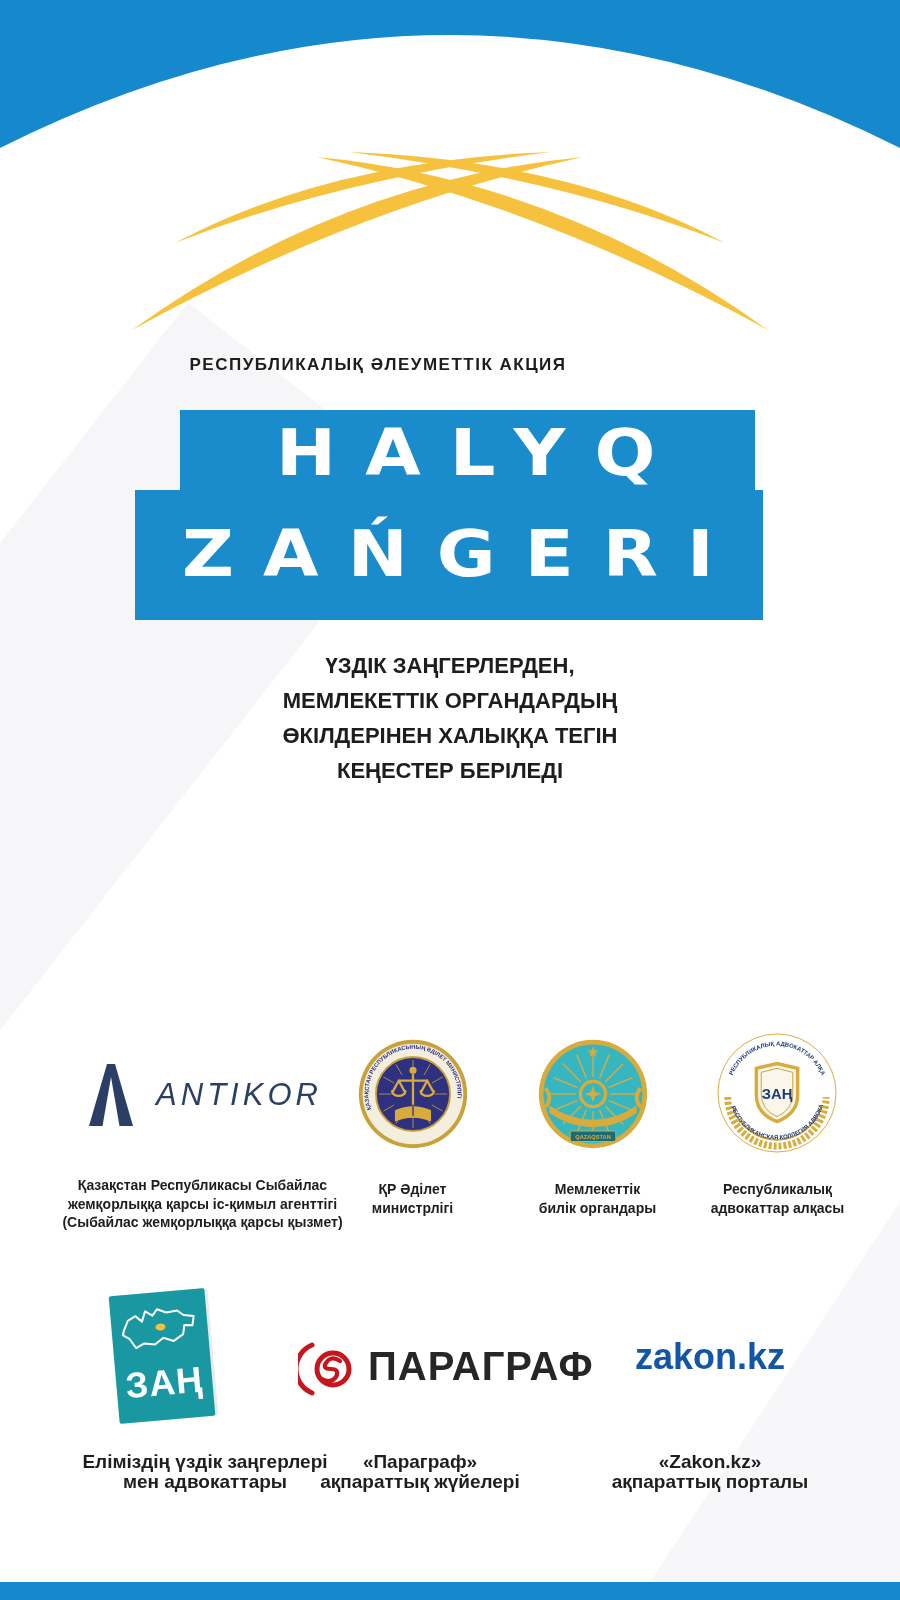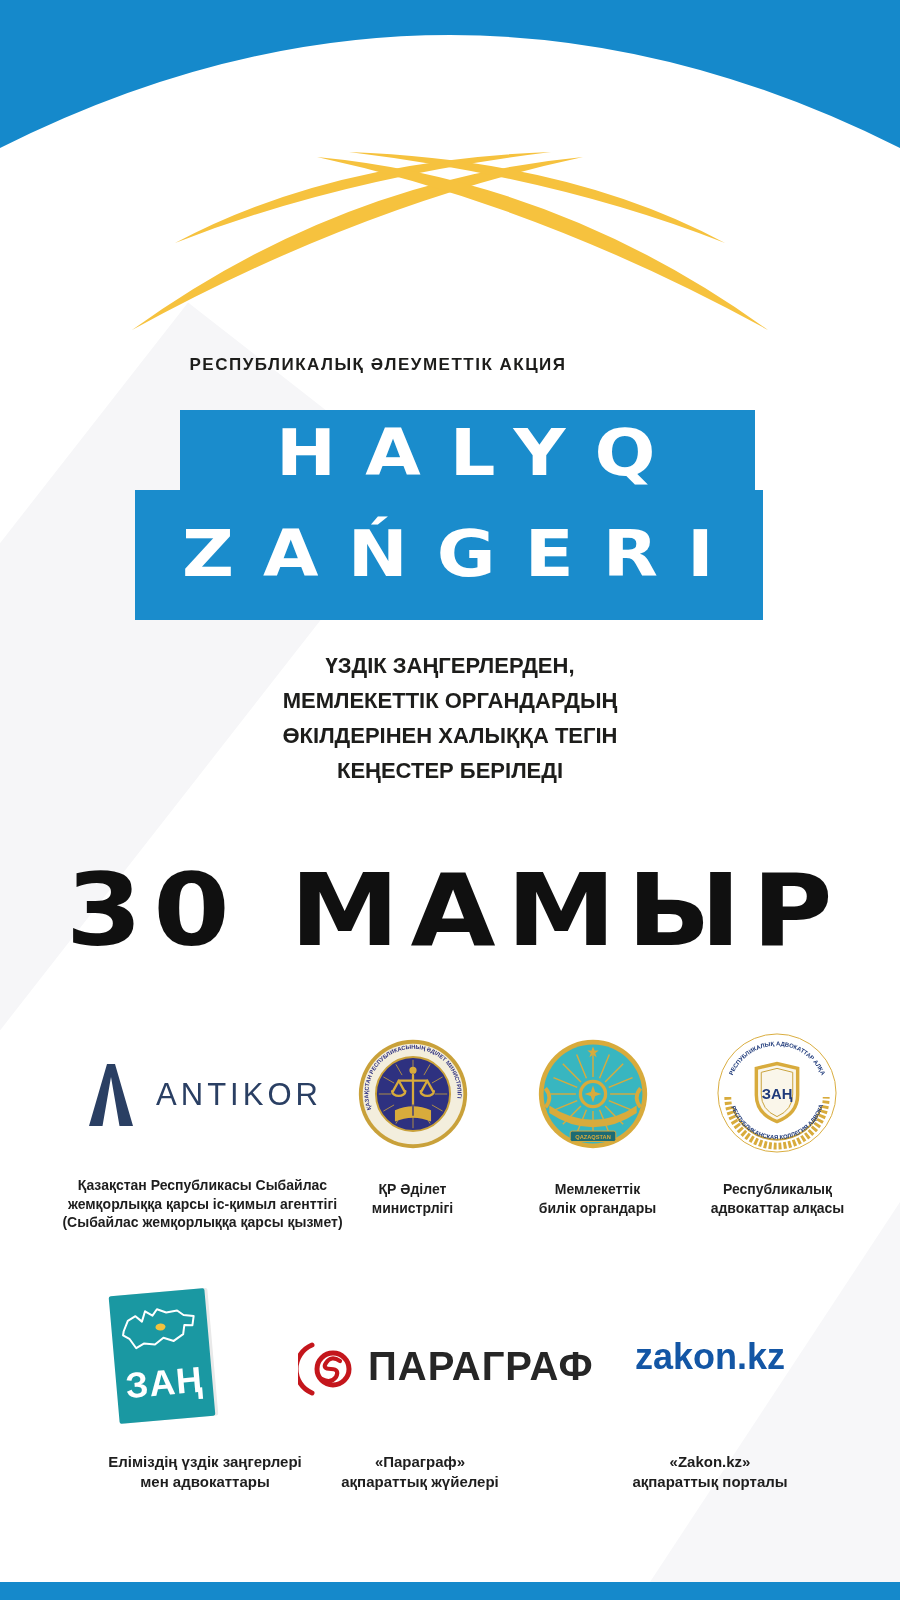--- a/index.html
+++ b/index.html
@@ -12,22 +12,22 @@
   .banner-rect{background:#1a8ccc;}
   .banner-line{display:flex;align-items:center;justify-content:center;color:#ffffff;
                font-family:"DejaVu Sans","Liberation Sans",sans-serif;font-weight:bold;}
   .banner-line span{font-size:64px;letter-spacing:26px;margin-right:-26px;transform:scaleX(1.12);white-space:nowrap;}
   .desc{left:0;top:648px;width:900px;text-align:center;color:#1d1d1b;font-weight:bold;
         font-size:22px;line-height:35px;}
   .date{left:0;top:852px;width:900px;text-align:center;color:#101010;
         font-family:"DejaVu Sans","Liberation Sans",sans-serif;font-weight:bold;}
   .date span{display:inline-block;font-size:100px;letter-spacing:10px;margin-right:-10px;transform:scaleX(1.1);white-space:nowrap;}
   .cap{position:absolute;text-align:center;color:#1e1e1e;font-weight:bold;font-size:14px;line-height:18.5px;}
-  .cap2{position:absolute;text-align:center;color:#1e1e1e;font-weight:bold;font-size:15px;line-height:20px;}
-  .antikor{left:80px;top:1060px;width:250px;height:70px;display:flex;align-items:center;justify-content:center;gap:22px;}
+  .cap2{position:absolute;text-align:center;color:#1e1e1e;font-weight:bold;font-size:19px;line-height:20px;}
+  .antikor{left:80px;top:1060px;width:250px;height:70px;display:flex;align-items:center;justify-content:center;gap:22px;font-style:italic;}
   .antikor-word{color:#2a3f63;font-size:31px;letter-spacing:4px;font-weight:normal;}
   .book{left:114px;top:1292px;width:96px;height:128px;background:#1a98a2;transform:rotate(-5deg);
         border-radius:2px;box-shadow:3px 0 0 #e9e9e9;display:flex;flex-direction:column;align-items:center;}
   .book-word{color:#ffffff;font-weight:bold;font-size:36px;letter-spacing:1px;margin-top:6px;}
   .paragraf-word{position:absolute;left:368px;top:1344px;width:230px;color:#262626;font-size:40px;
                  letter-spacing:1px;font-weight:bold;}
   .zakon-word{position:absolute;left:600px;top:1336px;width:220px;text-align:center;color:#1356a5;
               font-size:36px;font-weight:bold;}
   .footer-bar{left:0;top:1582px;width:900px;height:18px;background:#1589cb;}
   .ringtext{font-size:6px;font-weight:bold;fill:#2e3180;}
@@ -65,23 +65,20 @@
     <span>ZAŃGERI</span>
   </div>
 
   <div class="abs desc">
     <div>ҮЗДІК ЗАҢГЕРЛЕРДЕН,</div>
     <div>МЕМЛЕКЕТТІК ОРГАНДАРДЫҢ</div>
     <div>ӨКІЛДЕРІНЕН ХАЛЫҚҚА ТЕГІН</div>
     <div>КЕҢЕСТЕР БЕРІЛЕДІ</div>
   </div>
 
-  <div class="abs date">
-    <span>30 МАМЫР</span>
-  </div>
 
   <div class="abs antikor">
     <svg width="46" height="66" viewBox="0 0 46 66">
       <path d="M1,64 L19,2 H27 L45,64 H31.5 L23,15 L14.5,64 Z" fill="#2a3f63"></path>
       <path d="M23,44 Q26,54 23,63 Q20,54 23,44 Z" fill="#ffffff"></path>
     </svg>
     <span class="antikor-word">ANTIKOR</span>
   </div>
 
   <svg class="abs" style="left:356px;top:1037px;" width="114" height="114" viewBox="-60 -60 120 120">

